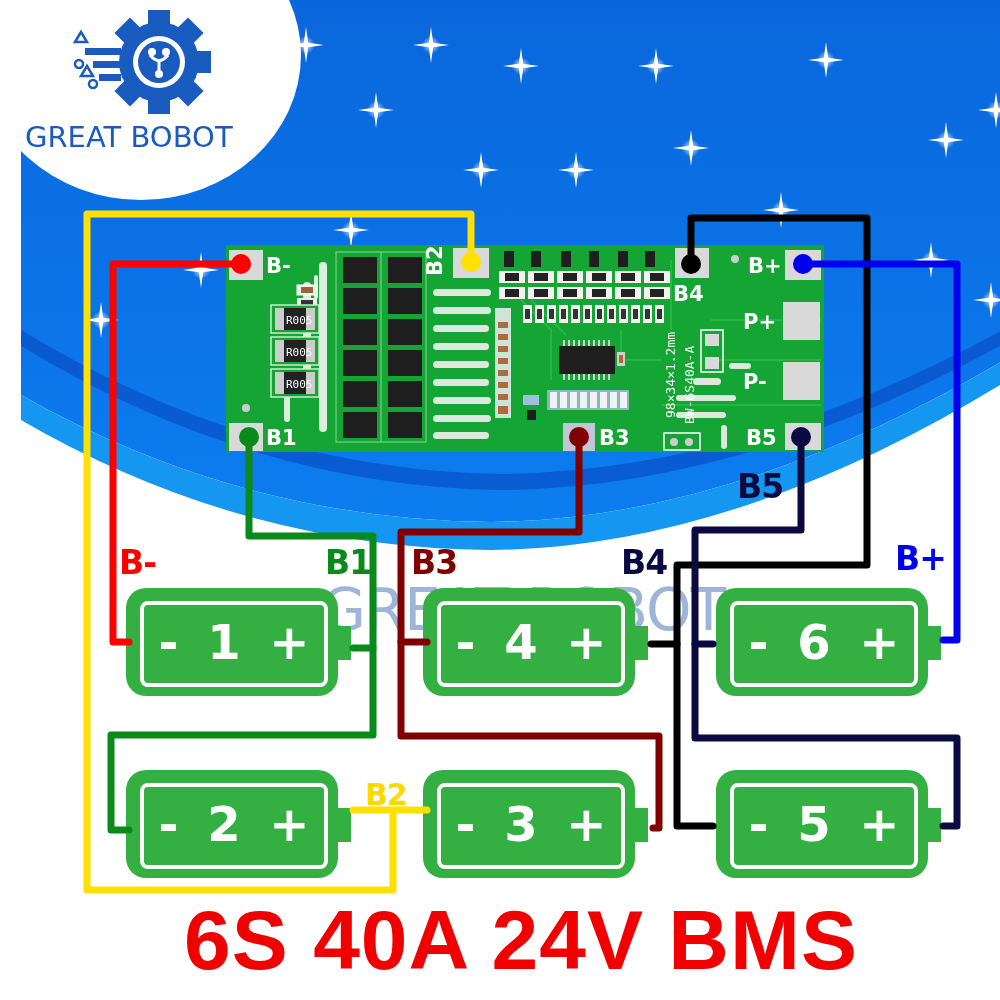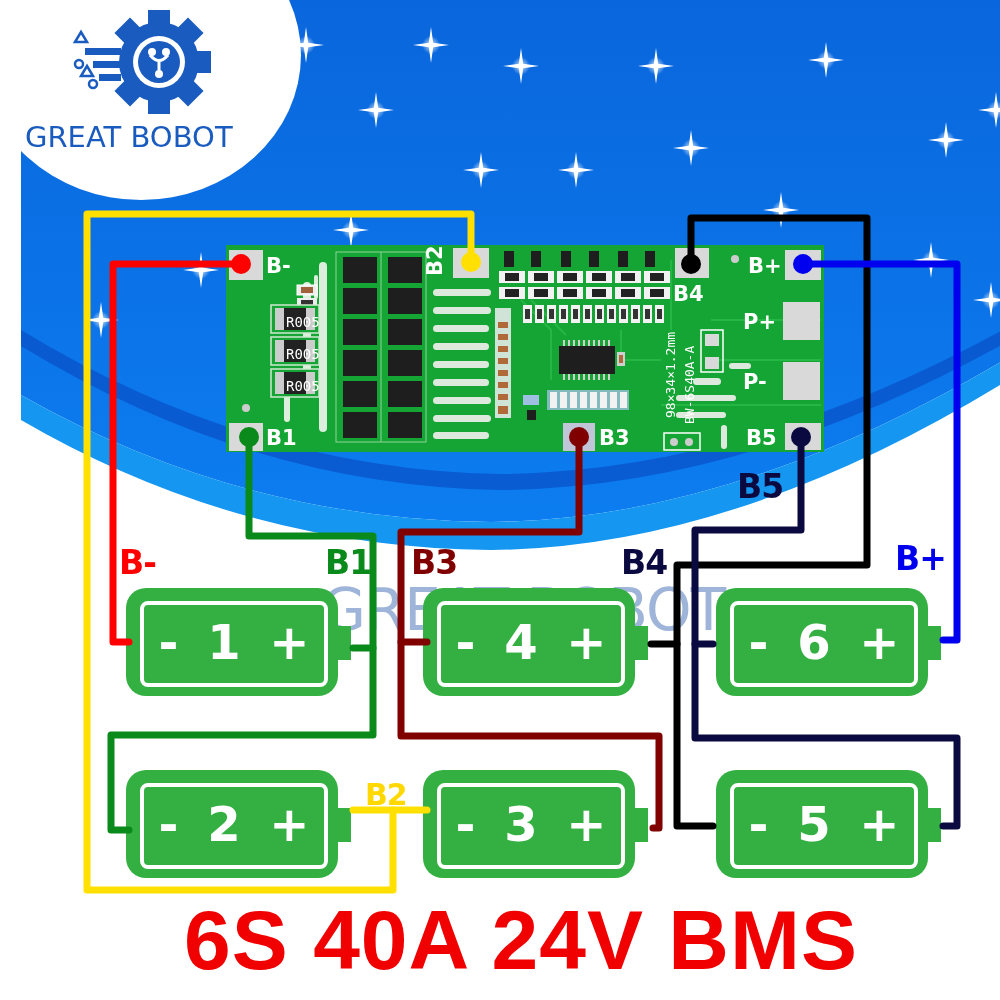--- a/index.html
+++ b/index.html
@@ -10,21 +10,21 @@
   .logo-text{position:absolute;left:4px;top:120px;font-family:"DejaVu Sans",sans-serif;font-size:29px;color:#1a5bbf;letter-spacing:0px;white-space:nowrap;}
   .watermark{position:absolute;left:300px;top:576px;font-family:"DejaVu Sans",sans-serif;font-size:58px;color:rgba(40,90,170,0.45);white-space:nowrap;letter-spacing:-1px;}
   .pcb-label{position:absolute;font-family:"DejaVu Sans",sans-serif;font-weight:bold;color:#ffffff;font-size:21px;line-height:1;white-space:nowrap;}
   .wire-label{position:absolute;font-family:"DejaVu Sans",sans-serif;font-weight:bold;font-size:33px;line-height:1;white-space:nowrap;letter-spacing:-1px;}
   .battery{position:absolute;width:236px;height:110px;}
   .battery .body{position:absolute;left:0;top:0;width:212px;height:108px;background:#33b041;border-radius:20px;}
   .battery .inner{position:absolute;left:14px;top:13px;width:180px;height:78px;border:4px solid #ffffff;border-radius:8px;background:#33b041;}
   .battery .nub{position:absolute;left:211px;top:38px;width:14px;height:34px;background:#33b041;}
   .battery .lbl{position:absolute;left:18px;top:14px;width:180px;height:80px;display:flex;align-items:center;justify-content:space-around;color:#ffffff;font-family:"DejaVu Sans",sans-serif;font-weight:bold;font-size:48px;line-height:1;}
   .title{position:absolute;left:0;top:898px;width:1000px;text-align:center;font-family:"Liberation Sans","DejaVu Sans",sans-serif;font-weight:bold;font-size:84px;color:#f00000;letter-spacing:1px;line-height:1;}
-  .ic-text{position:absolute;font-family:"DejaVu Sans Mono",monospace;font-size:14px;color:#fff;white-space:nowrap;}
+  .ic-text{position:absolute;font-family:"DejaVu Sans Mono",monospace;font-size:11px;color:#fff;white-space:nowrap;}
   .board-mark{position:absolute;font-family:"DejaVu Sans Mono",monospace;font-size:13px;color:#ffffff;white-space:nowrap;transform-origin:left top;}
 </style>
 </head>
 <body>
 
 <div id="stage">
 
   <svg class="bg-svg" width="1000" height="1000" viewBox="0 0 1000 1000">
     <defs>
       <radialGradient id="starglow" cx="50%" cy="50%" r="50%">

